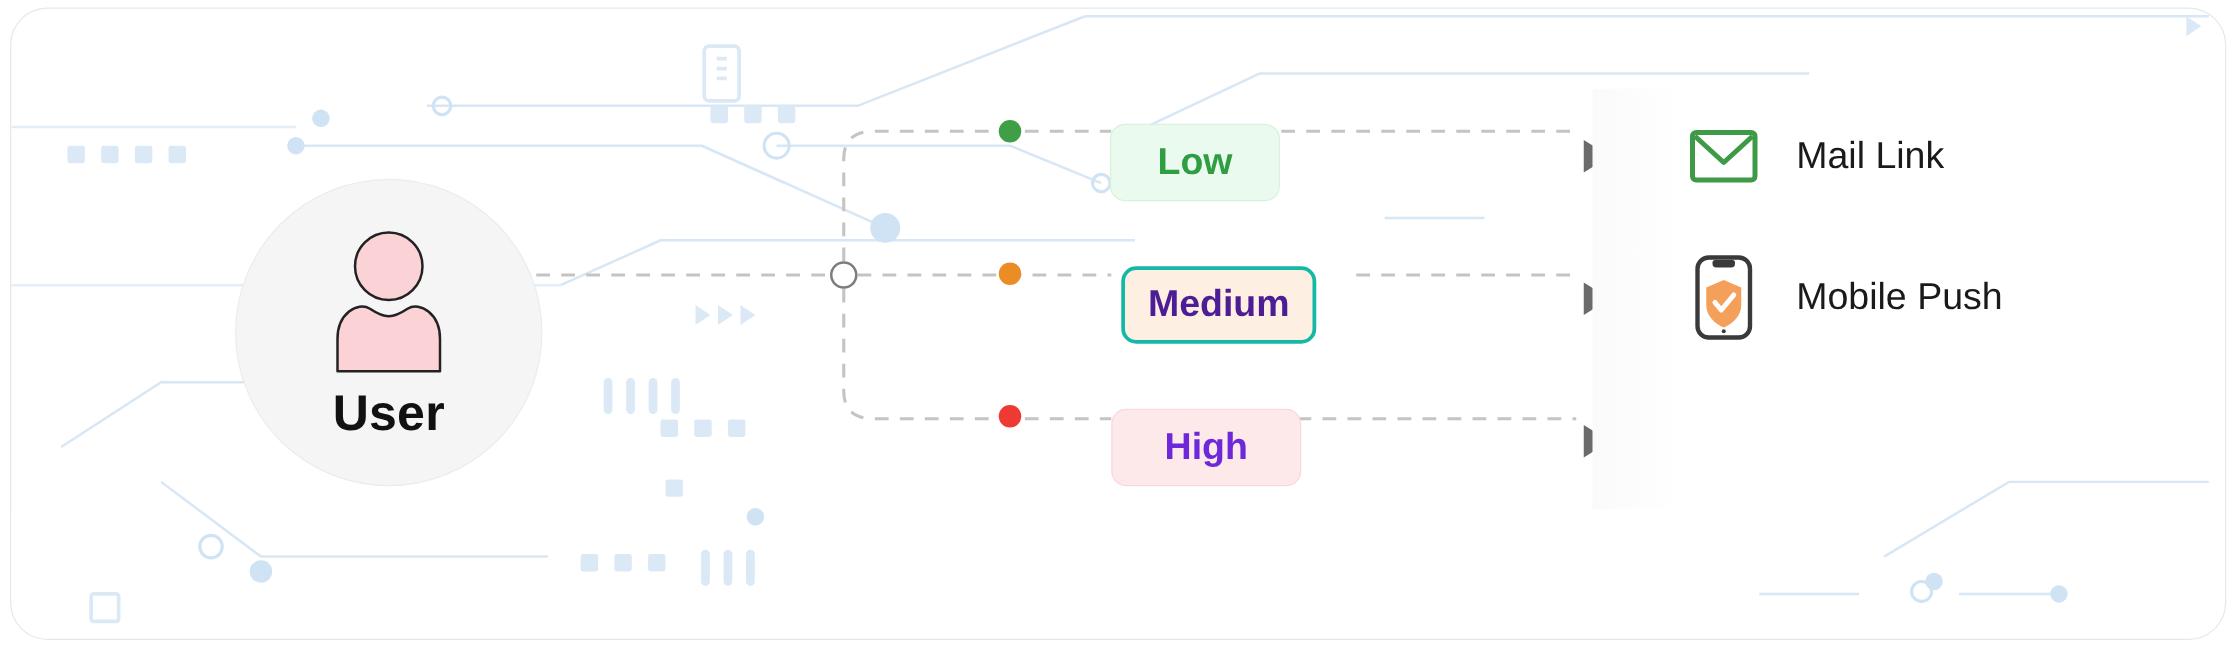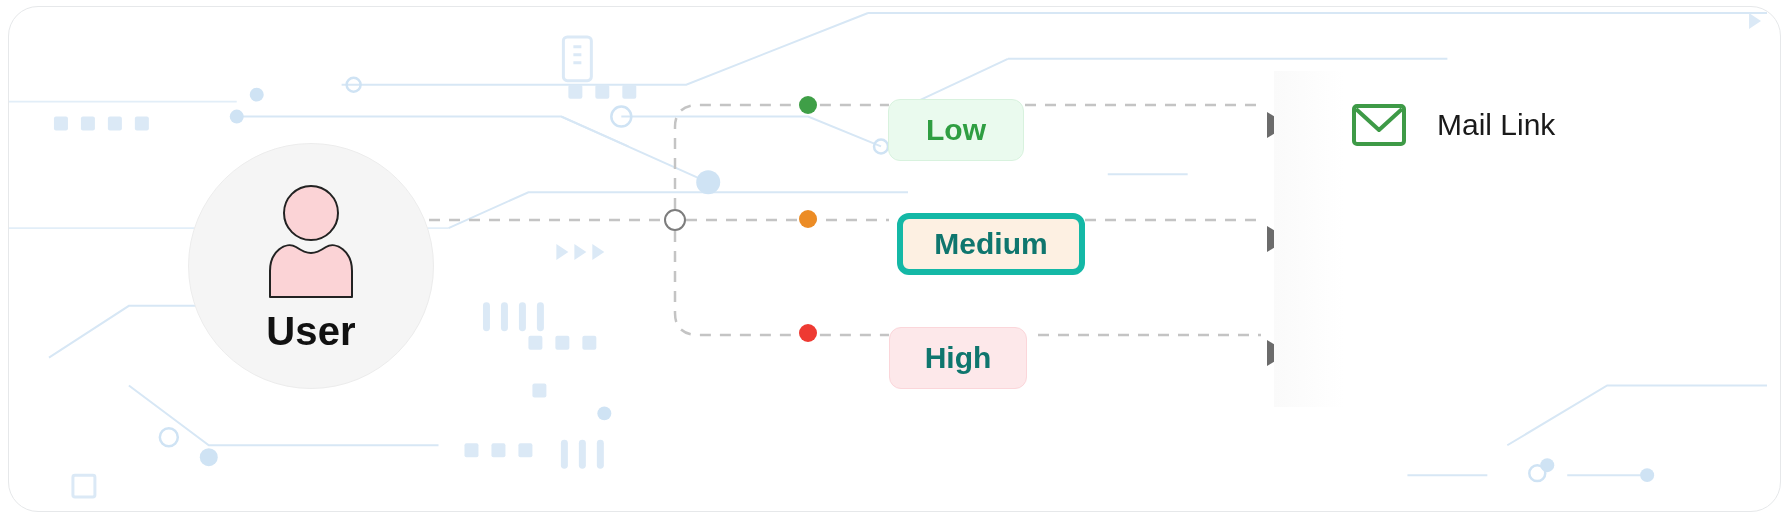--- a/index.html
+++ b/index.html
@@ -111,27 +111,27 @@
     box-sizing: border-box;
     height: 62px;
     margin-top: 28px;
   }
   .chip.low {
     left: 879px;  top: 64px;  width: 136px;
     background: #eafaee; color: #2f9e42;
     border: 1px solid #d8f2de;
   }
   .chip.medium {
-    left: 888px;  top: 178px; width: 188px;
-    background: #fdf0e2; color: #0f766e;
-    border: 6px solid #14b8a6;
+    left: 888px;  top: 178px; width: 156px;
+    background: #fdf0e2; color: #4c1d95;
+    border: 3px solid #14b8a6;
   }
   .chip.high {
-    left: 880px;  top: 292px; width: 138px;
-    background: #fde8ea; color: #0f766e;
+    left: 880px;  top: 292px; width: 152px;
+    background: #fde8ea; color: #6d28d9;
     border: 1px solid #fbd6da;
   }
 
   
   .arrowhead {
     position: absolute;
     left: 1258px;
     width: 0; height: 0;
     border-top: 13px solid transparent;
     border-bottom: 13px solid transparent;
@@ -301,16 +301,28 @@
     <div class="method-row low">
       <span class="method-icon">
         <svg viewBox="0 0 56 44" width="56" height="44">
           <rect x="3" y="3" width="50" height="38" rx="3" fill="#fff" stroke="#3e9a47" stroke-width="4"></rect>
           <path d="M5 6 L28 27 L51 6" fill="none" stroke="#3e9a47" stroke-width="4" stroke-linejoin="round"></path>
         </svg>
       </span>
       <span class="method-label">Mail Link</span>
     </div>
 
+    <div class="method-row medium">
+      <span class="method-icon">
+        <svg viewBox="0 0 50 70" width="50" height="70">
+          <rect x="4" y="3" width="42" height="64" rx="9" fill="#fff" stroke="#3a3a3a" stroke-width="3.5"></rect>
+          <path d="M18 5 h14 a2 2 0 0 1 2 2 v1 a3 3 0 0 1 -3 3 h-12 a3 3 0 0 1 -3 -3 v-1 a2 2 0 0 1 2 -2 z" fill="#3a3a3a"></path>
+          <path d="M25 21 L39 27 L39 41 C39 50 32 56 25 59 C18 56 11 50 11 41 L11 27 Z" fill="#f5a05a"></path>
+          <path d="M18 39 L23 45 L33 33" fill="none" stroke="#fff" stroke-width="4" stroke-linecap="round" stroke-linejoin="round"></path>
+          <circle cx="25" cy="62" r="1.6" fill="#3a3a3a"></circle>
+        </svg>
+      </span>
+      <span class="method-label">Mobile Push</span>
+    </div>
 
 
   </div>
 </div>
 
 </body></html>

